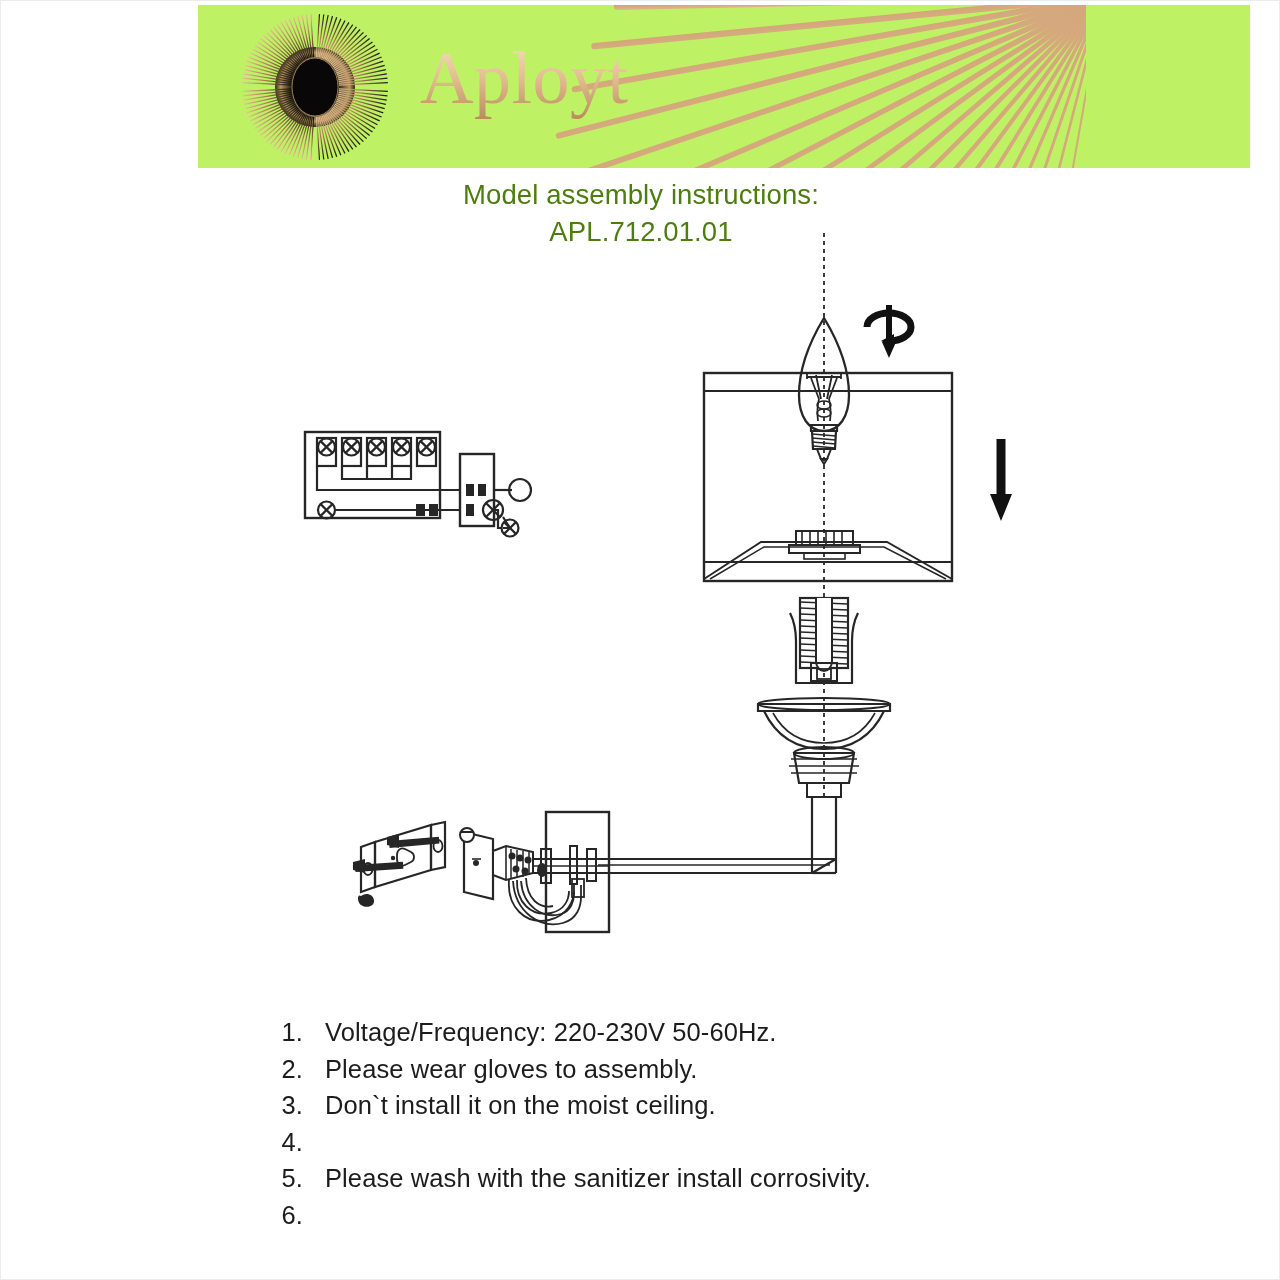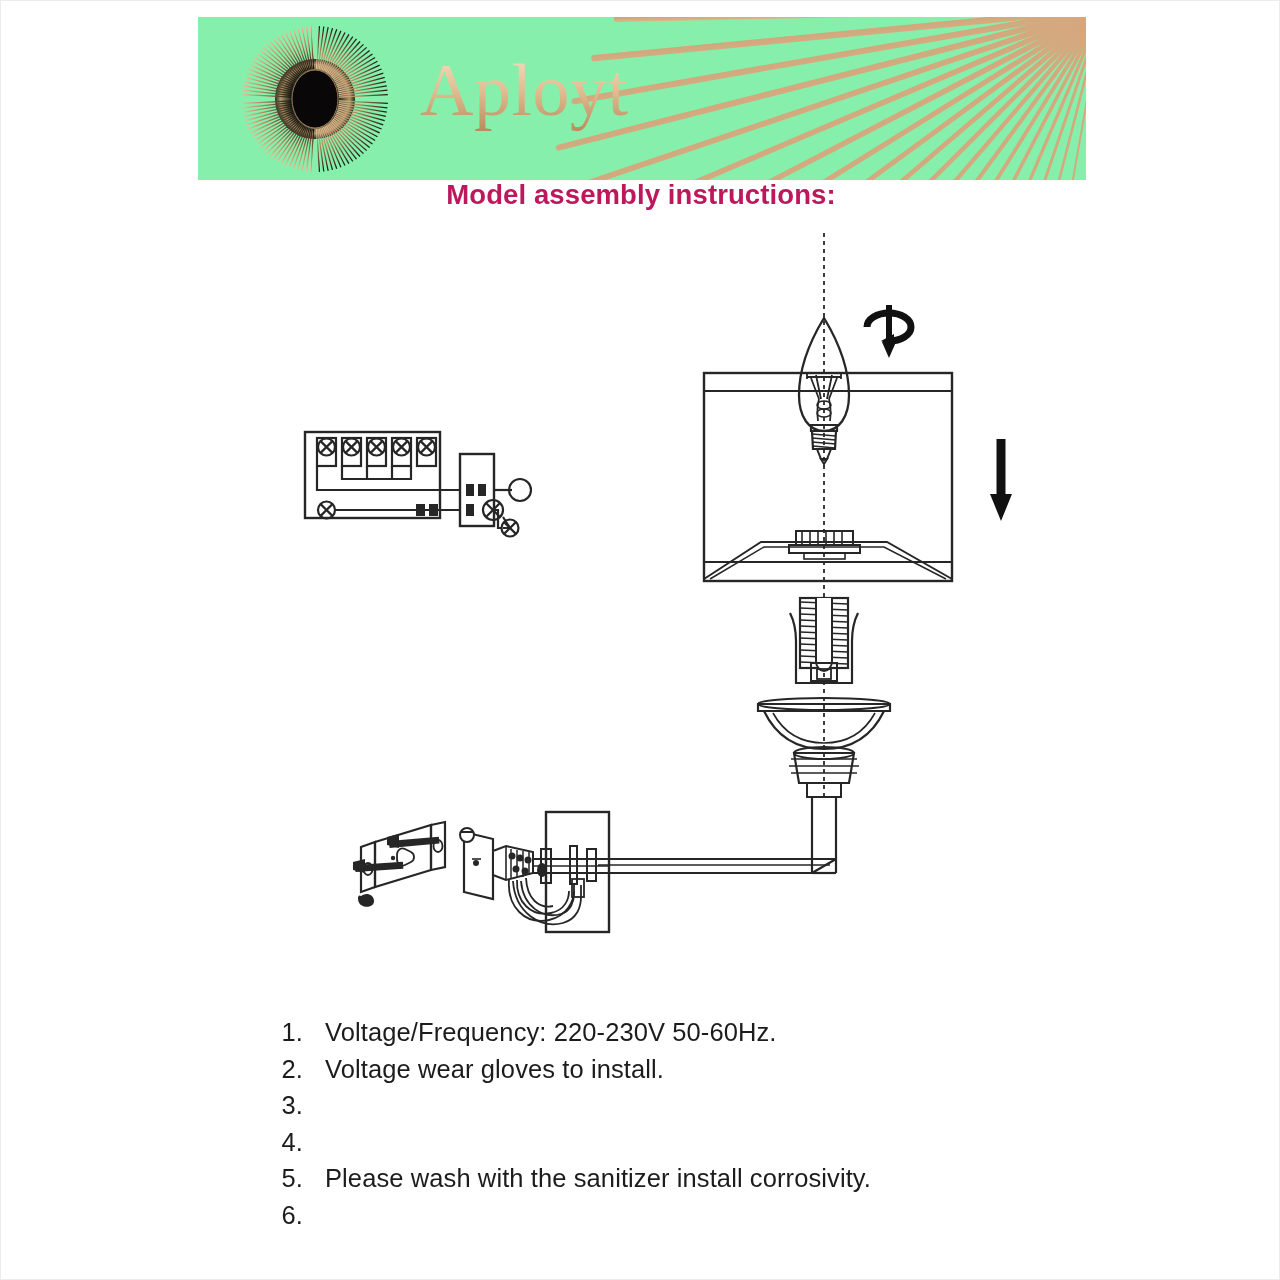--- a/index.html
+++ b/index.html
@@ -23,24 +23,24 @@
     height: 1280px;
     background: #ffffff;
     box-sizing: border-box;
     border: 1px solid #ececed;
   }
 
   
   .banner {
     position: absolute;
     left: 197px;
-    top: 16px;
-    width: 888px;
+    top: 4px;
+    width: 1052px;
     height: 163px;
-    background: #86efac;
+    background: #bef264;
     overflow: hidden;
   }
   .banner-rays {
     position: absolute;
     left: 0; top: 0;
     width: 888px;
     height: 163px;
   }
   .logo-mark {
     position: absolute;
@@ -61,23 +61,23 @@
   .title-block {
     position: absolute;
     left: 0;
     top: 176px;
     width: 1280px;
     text-align: center;
     line-height: 1.34;
   }
   .title-line {
     font-size: 27.5px;
-    color: #be185d;
+    color: #4d7c0f;
     letter-spacing: 0.1px;
-    font-weight: 700;
+    font-weight: 400;
   }
 
   
   .diagram {
     position: absolute;
     left: 0;
     top: 0;
     width: 1280px;
     height: 1280px;
     pointer-events: none;
@@ -281,20 +281,21 @@
           <stop offset="50%" stop-color="#e3bd92"></stop>
           <stop offset="100%" stop-color="#b98c5d"></stop>
         </linearGradient>
       </defs>
       <text x="0" y="66" font-family="'Liberation Serif', serif" font-size="74" fill="url(#wmGrad)" letter-spacing="0.5">Aployt</text>
     </svg>
   </div>
 
   <div class="title-block">
     <div class="title-line">Model assembly instructions:</div>
+    <div class="title-line">APL.712.01.01</div>
   </div>
 
   <svg class="diagram" viewBox="0 0 1280 1280">
     <g fill="none" stroke="#262626" stroke-width="2.2" stroke-linejoin="miter">
 
       <line x1="823" y1="232" x2="823" y2="800" stroke="#3c3c3c" stroke-width="2" stroke-dasharray="4 4"></line>
 
       <g>
         <rect x="304" y="431" width="135" height="86" stroke-width="2.4"></rect>
 
@@ -518,24 +519,25 @@
     </g>
   </svg>
 
   <div class="instructions">
     <div class="instr-row">
       <span class="instr-num">1.</span>
       <span class="instr-text">Voltage/Frequency: 220-230V 50-60Hz.</span>
     </div>
     <div class="instr-row">
       <span class="instr-num">2.</span>
-      <span class="instr-text">Voltage wear gloves to install.</span>
+      <span class="instr-text">Please wear gloves to assembly.</span>
     </div>
     <div class="instr-row">
       <span class="instr-num">3.</span>
+      <span class="instr-text">Don`t install it on the moist ceiling.</span>
     </div>
     <div class="instr-row">
       <span class="instr-num">4.</span>
     </div>
     <div class="instr-row">
       <span class="instr-num">5.</span>
       <span class="instr-text">Please wash with the sanitizer install corrosivity.</span>
     </div>
     <div class="instr-row">
       <span class="instr-num">6.</span>

